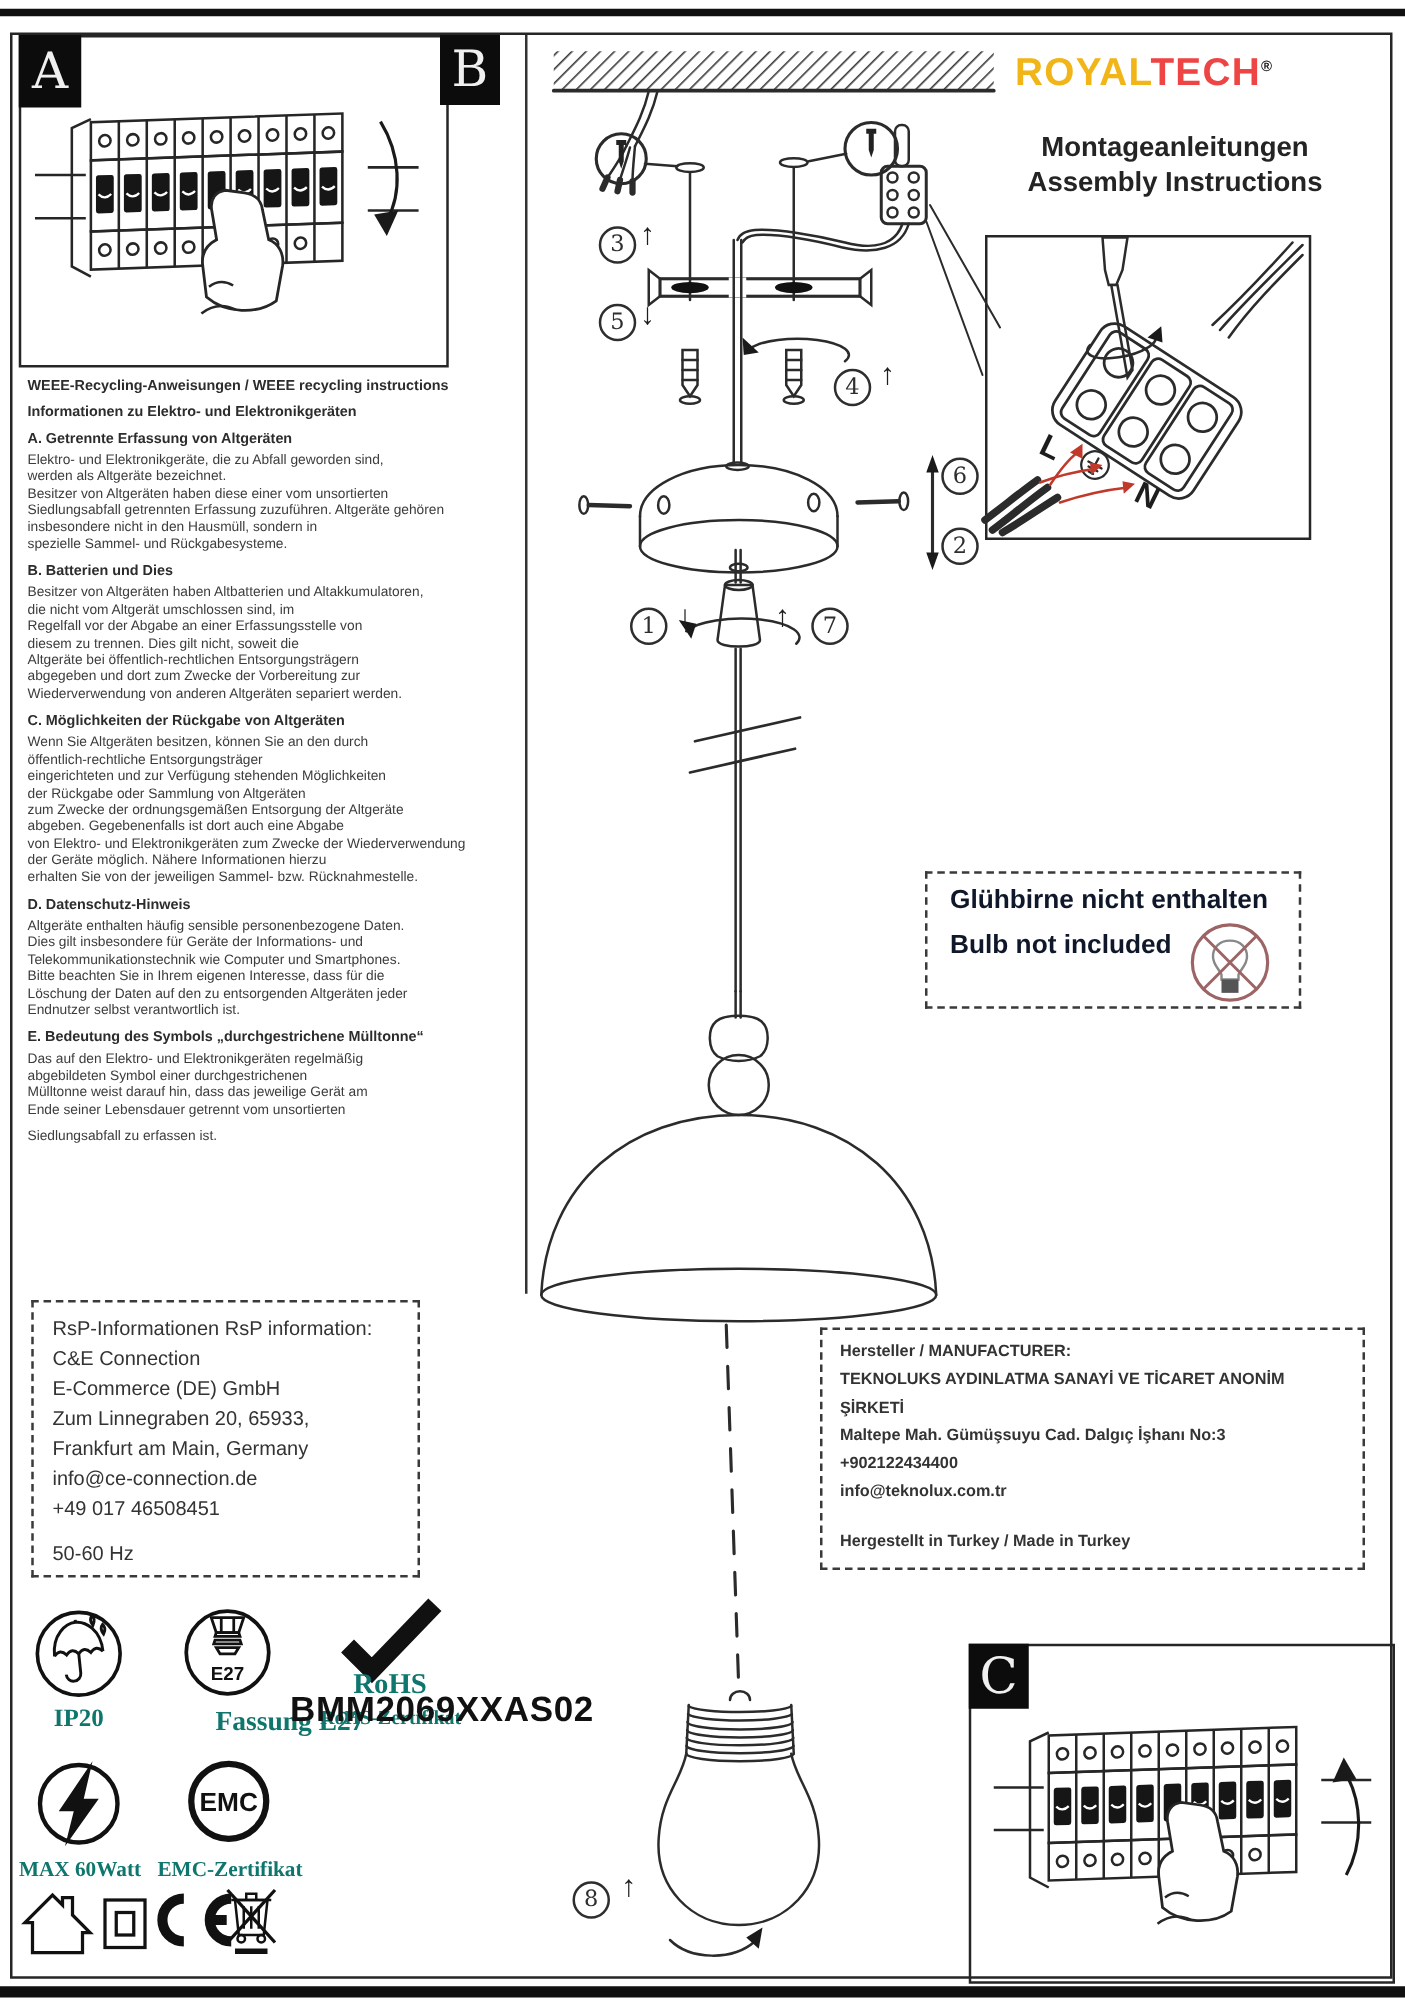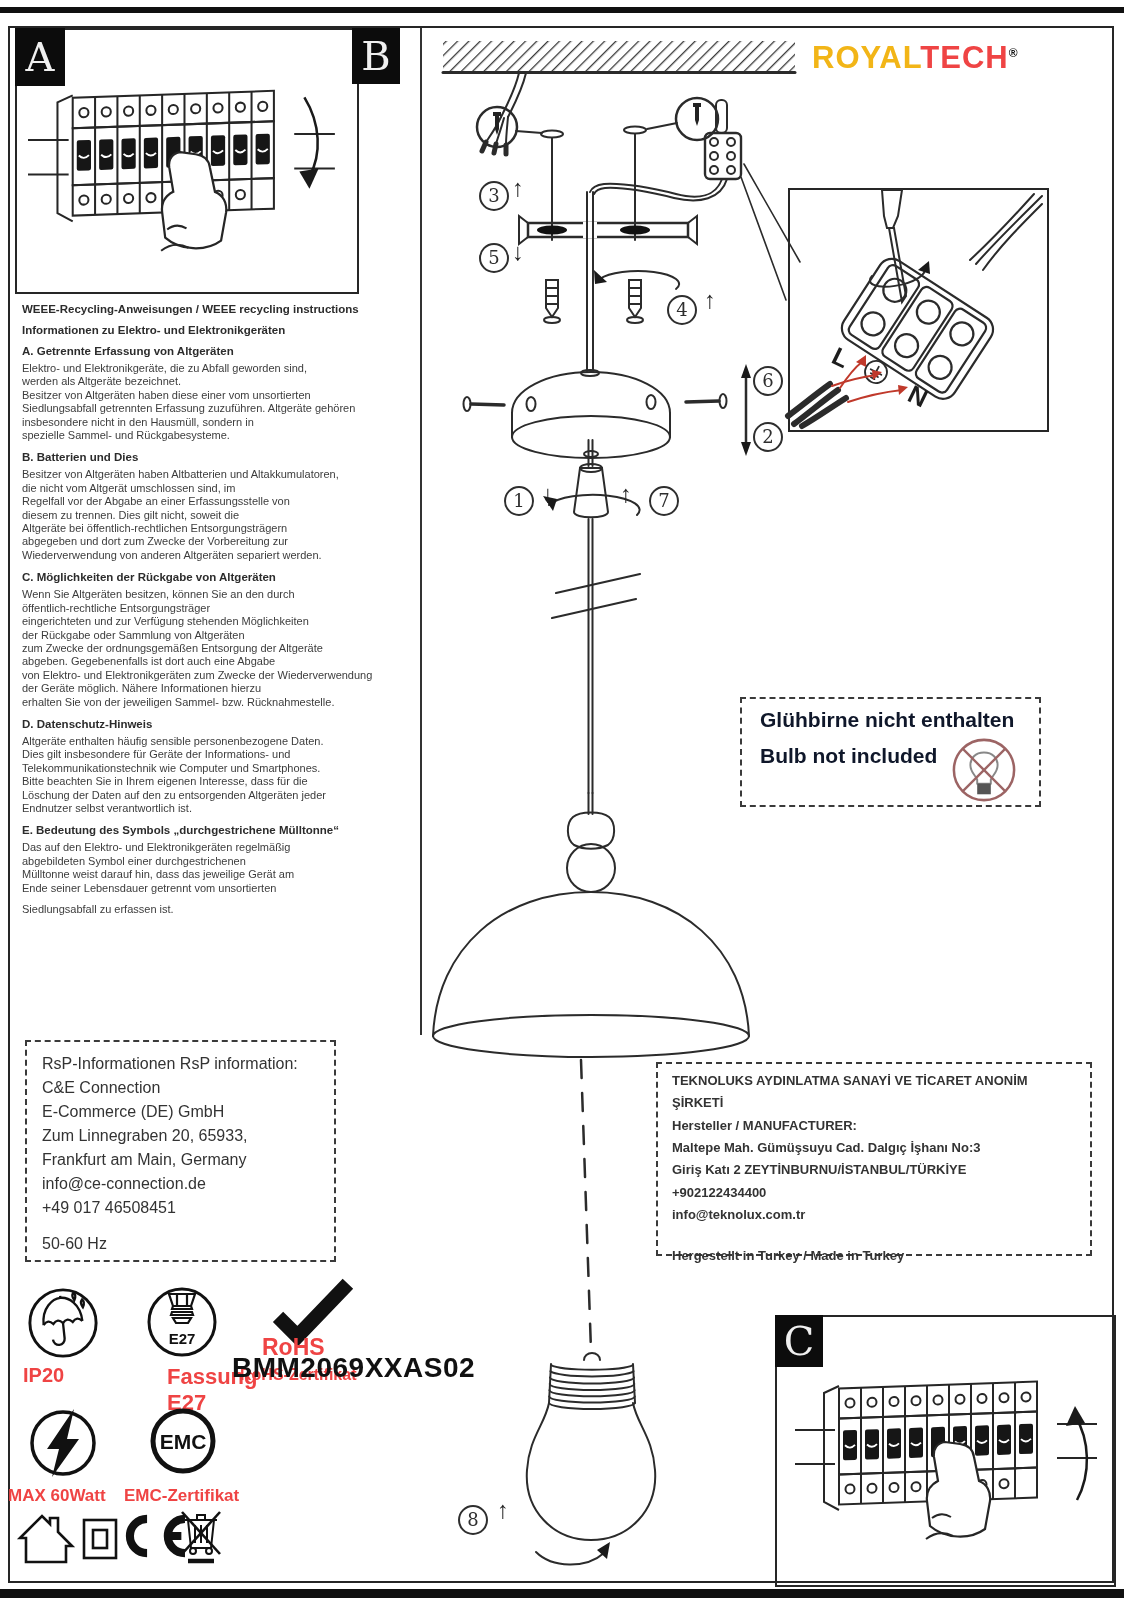--- a/index.html
+++ b/index.html
@@ -19,21 +19,21 @@
   .w-para{font-size:11px;color:#3c3c3c;line-height:1.22;margin:0 0 8px 0;white-space:pre-line;}
   .brand{position:absolute;left:812px;top:40px;font-size:31px;font-weight:bold;letter-spacing:1px;z-index:5;}
   .brand .royal{color:#F2B517;}
   .brand .tech{color:#ef4444;}
   .brand sup{font-size:12px;color:#141414;}
   .titles{position:absolute;left:780px;top:104px;width:320px;text-align:center;font-size:22px;
           font-weight:bold;color:#242424;line-height:1.28;z-index:5;}
   .bulbnote{position:absolute;left:760px;font-size:21px;font-weight:bold;color:#0f172a;z-index:5;}
   .rsp-line{font-size:16px;color:#333;line-height:1.5;}
   .man-line{font-size:13px;font-weight:bold;color:#333;line-height:1.72;}
-  .cert-label{position:absolute;font-weight:bold;color:#ef4444;text-align:left;z-index:5;}
+  .cert-label{position:absolute;font-weight:bold;color:#0f766e;text-align:center;z-index:5;font-family:Liberation Serif, serif;}
   .code{position:absolute;left:232px;top:1352px;font-size:28px;font-weight:bold;color:#111;
         letter-spacing:0.5px;z-index:5;}
   svg{position:absolute;overflow:visible;}
   svg text.tlabel{font-family:"Liberation Sans",sans-serif;font-weight:bold;font-size:25px;fill:#1d1d1d;}
   svg text.icontext{font-family:"Liberation Sans",sans-serif;font-weight:bold;fill:#111;}
 </style>
 </head>
 <body>
 
 <div id="page">
@@ -112,20 +112,24 @@
     <polygon points="277,120 286,100 267,103" fill="#1a1a1a"></polygon>
   </svg>
 
   <div class="label-sq" style="left:352px;top:28px;width:48px;height:56px;">
     <span>B</span>
   </div>
 
   <div class="brand">
     <span class="royal">ROYAL</span><span class="tech">TECH</span><sup>®</sup>
   </div>
+  <div class="titles">
+    <div>Montageanleitungen</div>
+    <div>Assembly Instructions</div>
+  </div>
 
   <div class="abs" style="left:22px;top:294px;width:398px;z-index:4;">
     <div class="w-head">WEEE-Recycling-Anweisungen / WEEE recycling instructions</div>
     <div class="w-head">Informationen zu Elektro- und Elektronikgeräten</div>
     <div class="w-head">A. Getrennte Erfassung von Altgeräten</div>
     <div class="w-para">Elektro- und Elektronikgeräte, die zu Abfall geworden sind,
  werden als Altgeräte bezeichnet.
 Besitzer von Altgeräten haben diese einer vom unsortierten
 Siedlungsabfall getrennten Erfassung zuzuführen. Altgeräte gehören
 insbesondere nicht in den Hausmüll, sondern in
@@ -364,24 +368,23 @@
     <div class="rsp-line">E-Commerce (DE) GmbH</div>
     <div class="rsp-line">Zum Linnegraben 20, 65933,</div>
     <div class="rsp-line">Frankfurt am Main, Germany</div>
     <div class="rsp-line">info@ce-connection.de</div>
     <div class="rsp-line">+49 017 46508451</div>
     <div class="rsp-line" style="margin-top:12px;">50-60 Hz</div>
   </div>
 
   <div class="dashedbox" style="left:656px;top:1062px;width:432px;height:190px;border-width:2.5px;"></div>
   <div class="abs" style="left:672px;top:1070px;width:410px;z-index:5;">
+    <div class="man-line">Hersteller / MANUFACTURER:</div>
     <div class="man-line">TEKNOLUKS AYDINLATMA SANAYİ VE TİCARET ANONİM ŞİRKETİ</div>
-    <div class="man-line">Hersteller / MANUFACTURER:</div>
     <div class="man-line">Maltepe Mah. Gümüşsuyu Cad. Dalgıç İşhanı No:3</div>
-    <div class="man-line">Giriş Katı 2 ZEYTİNBURNU/İSTANBUL/TÜRKİYE</div>
     <div class="man-line">+902122434400</div>
     <div class="man-line">info@teknolux.com.tr</div>
     <div class="man-line" style="margin-top:18px;">Hergestellt in Turkey / Made in Turkey</div>
   </div>
 
   <svg style="left:26px;top:1286px;z-index:5;" width="74" height="74" viewBox="0 0 76 76">
     <circle cx="38" cy="38" r="34" fill="none" stroke="#111" stroke-width="3"></circle>
     <g fill="none" stroke="#111" stroke-width="2.4" transform="rotate(-6 38 38)">
       <path d="M18,38 C18,20 30,12 38,12 C46,12 58,20 58,38"></path>
       <path d="M18,38 Q23,32 28,38 Q33,32 38,38 Q43,32 48,38 Q53,32 58,38"></path>

